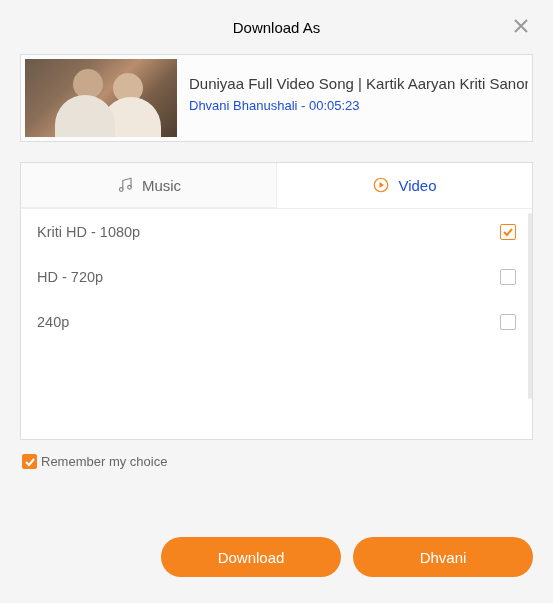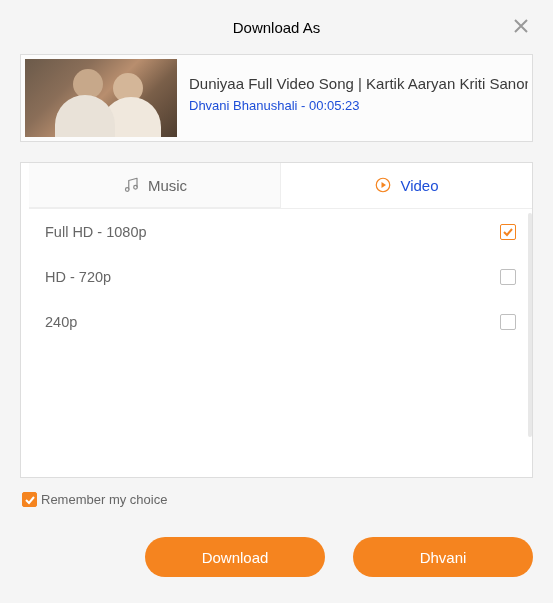--- a/index.html
+++ b/index.html
@@ -90,24 +90,23 @@
   }
   .media-sub {
     font-size: 13px;
     color: #1d4ed8;
   }
 
   .panel {
     margin-top: 20px;
     border: 1px solid #ddd;
     background: #fff;
-    height: 316px;
+    height: 278px;
     display: flex;
     flex-direction: column;
-    padding-left: 8px;
   }
   .tabs {
     display: flex;
     border-bottom: 1px solid #eee;
     height: 46px;
     background: #fff;
   }
   .tab {
     flex: 1;
     display: flex;
@@ -183,21 +182,21 @@
     padding-left: 2px;
   }
   .remember .chk { width: 15px; height: 15px; }
 
   .footer {
     position: absolute;
     left: 0; right: 0;
     bottom: 26px;
     display: flex;
     justify-content: flex-end;
-    gap: 28px;
+    gap: 12px;
     padding: 0 20px;
   }
   .btn {
     width: 180px;
     height: 40px;
     border: none;
     border-radius: 20px;
     background: #f5841f;
     color: #fff;
     font-size: 15px;
@@ -245,21 +244,21 @@
         <svg viewBox="0 0 24 24">
           <circle cx="12" cy="12" r="9" stroke="#f5841f" stroke-width="1.6" fill="none"></circle>
           <path d="M10 8 L16 12 L10 16 Z" fill="#f5841f"></path>
         </svg>
         <span>Video</span>
       </div>
     </div>
     <div class="options" id="options-container">
 
     <div class="option">
-          <span>Full HD - 1080p</span>
+          <span>Kriti HD - 1080p</span>
           <span class="chk checked">
             <svg viewBox="0 0 12 12">
               <path d="M2 6 L5 9 L10 3" stroke="#f5841f" stroke-width="2" fill="none"></path>
             </svg>
           </span>
         </div>
         <div class="option">
           <span>HD - 720p</span>
           <span class="chk"></span>
         </div>

